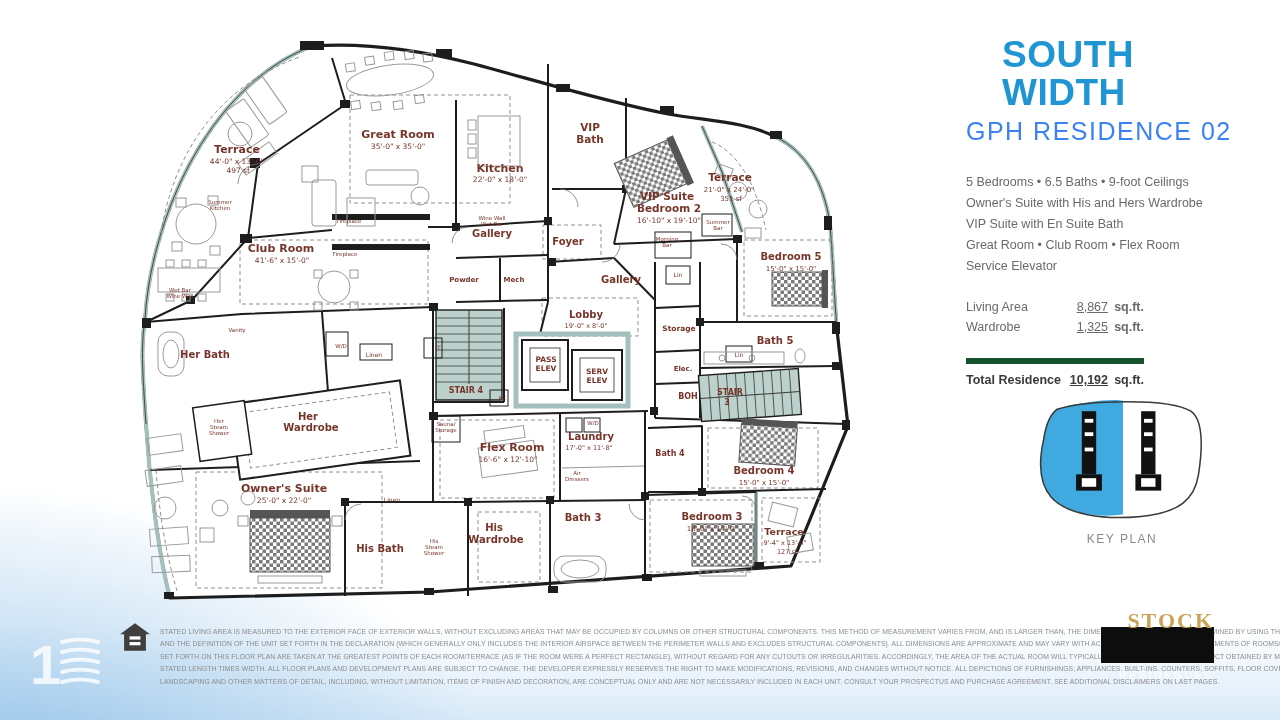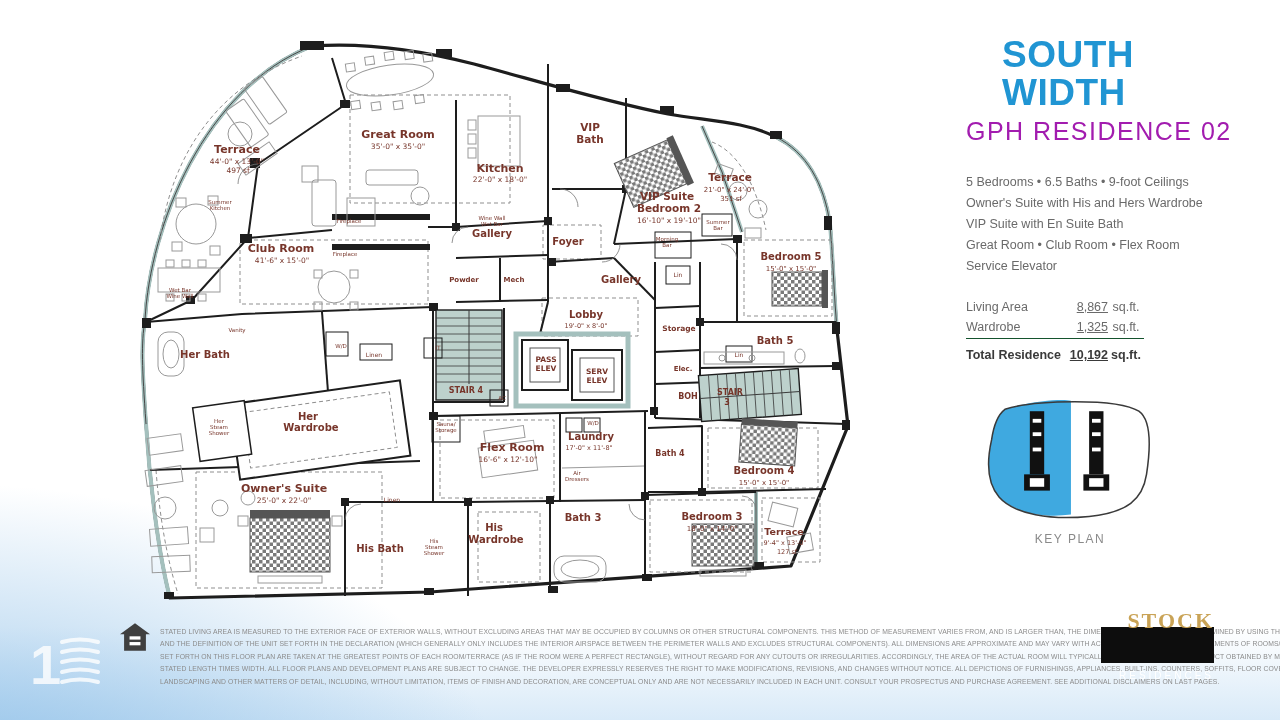--- a/index.html
+++ b/index.html
@@ -12,30 +12,30 @@
       linear-gradient(to top, #d9eaf8 0%, rgba(255,255,255,0) 13%),
       #ffffff;
     position:relative;
   }
   svg{display:block;}
   #plan-svg{position:absolute;left:0;top:0;z-index:1;}
   #plan-labels text{font-family:"DejaVu Sans", sans-serif;}
 
   .panel{position:absolute;left:966px;top:36px;width:300px;z-index:2;}
   .title{color:var(--accent);font-weight:bold;font-size:37px;line-height:38px;letter-spacing:.5px;margin-left:36px;}
-  .subtitle{color:#a21caf;font-size:25px;letter-spacing:1.5px;margin-top:5px;font-weight:400;}
+  .subtitle{color:#3b82f6;font-size:25px;letter-spacing:1.5px;margin-top:5px;font-weight:400;}
   .features{list-style:none;margin-top:26px;}
   .features li{color:#6a6a6a;font-size:12.5px;line-height:21px;}
   .areas{margin-top:20px;width:178px;}
   .arow{display:flex;align-items:baseline;color:#6a6a6a;font-size:12.5px;line-height:20px;}
   .arow .lab{flex:1;}
   .arow .val{width:44px;text-align:right;text-decoration:underline;}
-  .arow .unit{width:36px;text-align:center;}
-  .arow.total{border-top:1px solid #14532d;margin-top:1px;padding-top:6px;color:#3a3a3a;font-weight:bold;}
-  .keyplan{position:absolute;left:974px;top:394px;width:192px;text-align:center;z-index:2;}
+  .arow .unit{width:36px;text-align:right;font-weight:bold;}
+  .arow.total{border-top:6px solid #14532d;margin-top:21px;padding-top:6px;color:#3a3a3a;font-weight:bold;}
+  .keyplan{position:absolute;left:1026px;top:394px;width:192px;text-align:center;z-index:2;}
   .keyplan-label{color:#8a8a8a;font-size:12px;letter-spacing:1.5px;margin-top:6px;}
 
   .watermark{position:absolute;left:30px;top:634px;z-index:2;opacity:.8;}
   .eh-icon{position:absolute;left:118px;top:622px;z-index:2;}
   .disclaimer{position:absolute;left:160px;top:626px;width:935px;z-index:2;}
   .disclaimer div{color:#8b8b8b;font-size:6.8px;line-height:12.4px;white-space:nowrap;letter-spacing:.1px;}
   .stock{position:absolute;left:1101px;top:627px;width:113px;height:36px;background:#0d0d0d;z-index:2;
          display:flex;flex-direction:column;align-items:flex-end;justify-content:center;}
   .stock .t1{font-family:"Liberation Serif", serif;color:#c9a356;font-size:22px;line-height:20px;font-weight:bold;letter-spacing:2px;}
   .stock .t2{color:#ffffff;font-size:10px;letter-spacing:3px;line-height:9px;margin-top:40px;}

